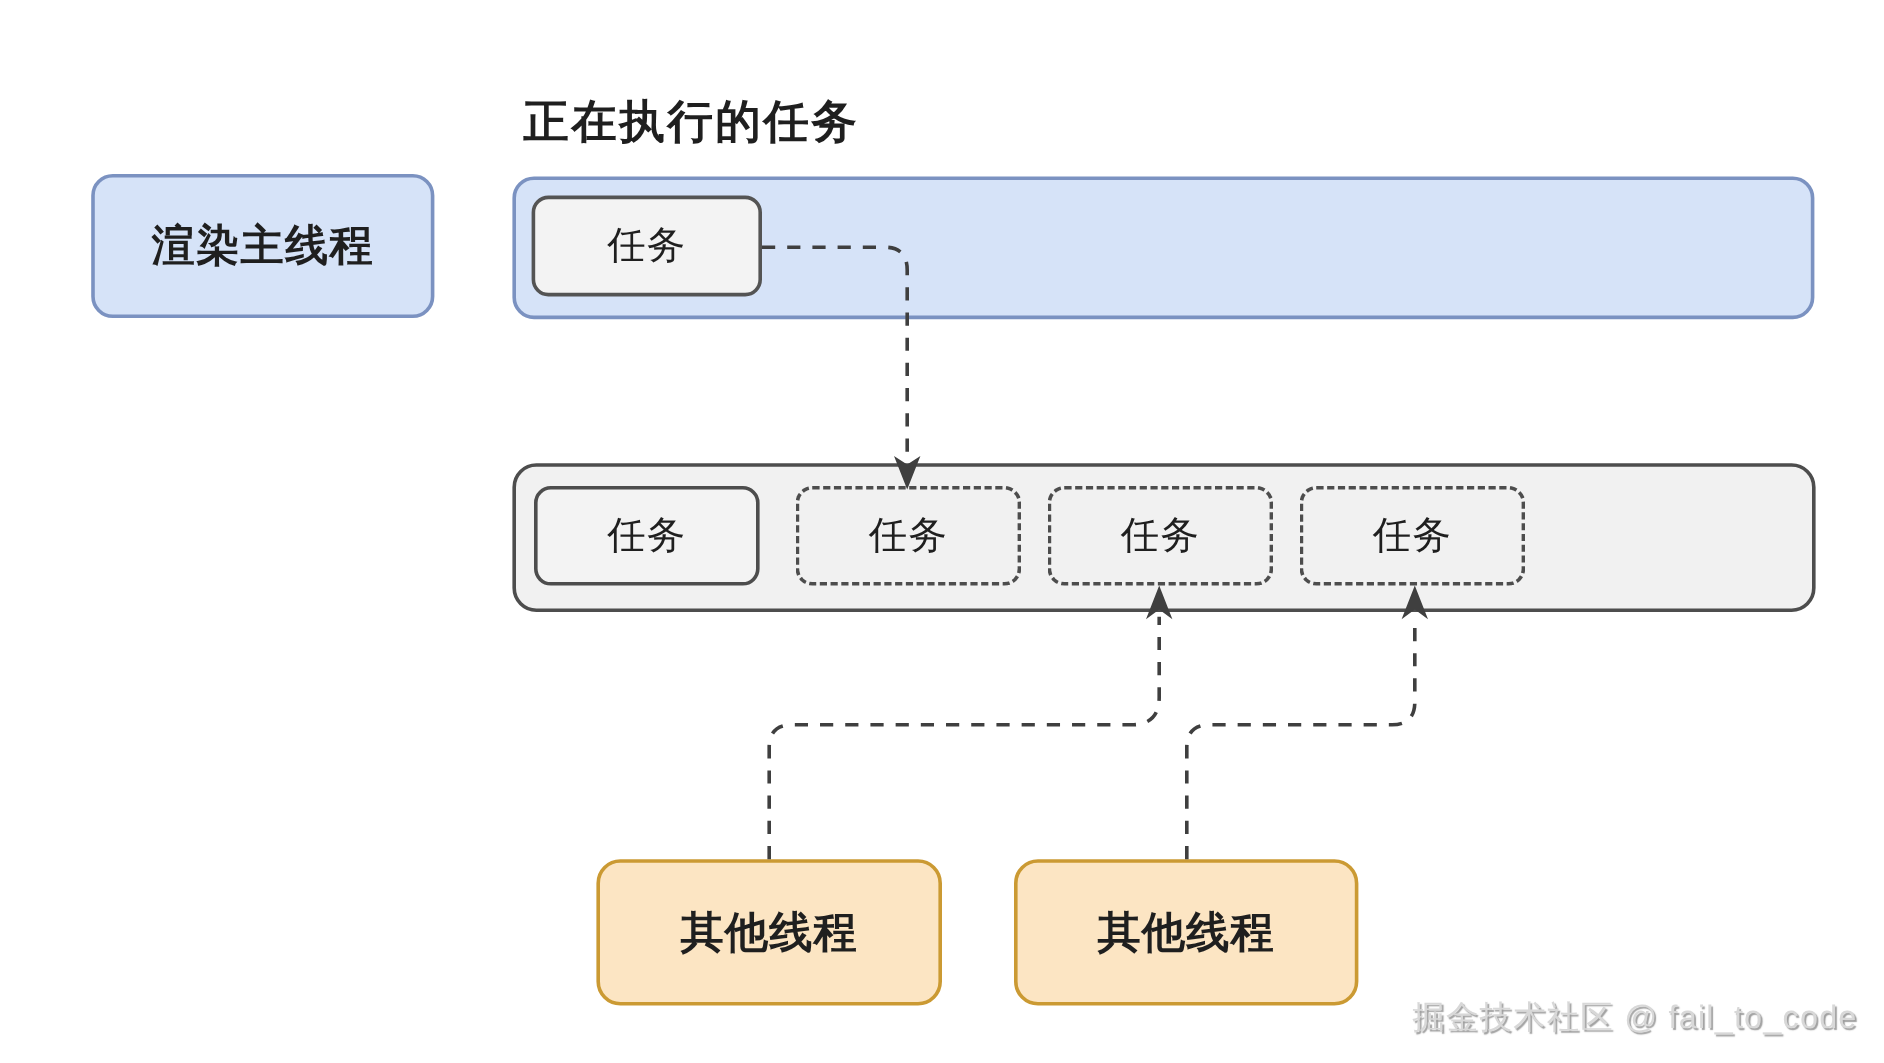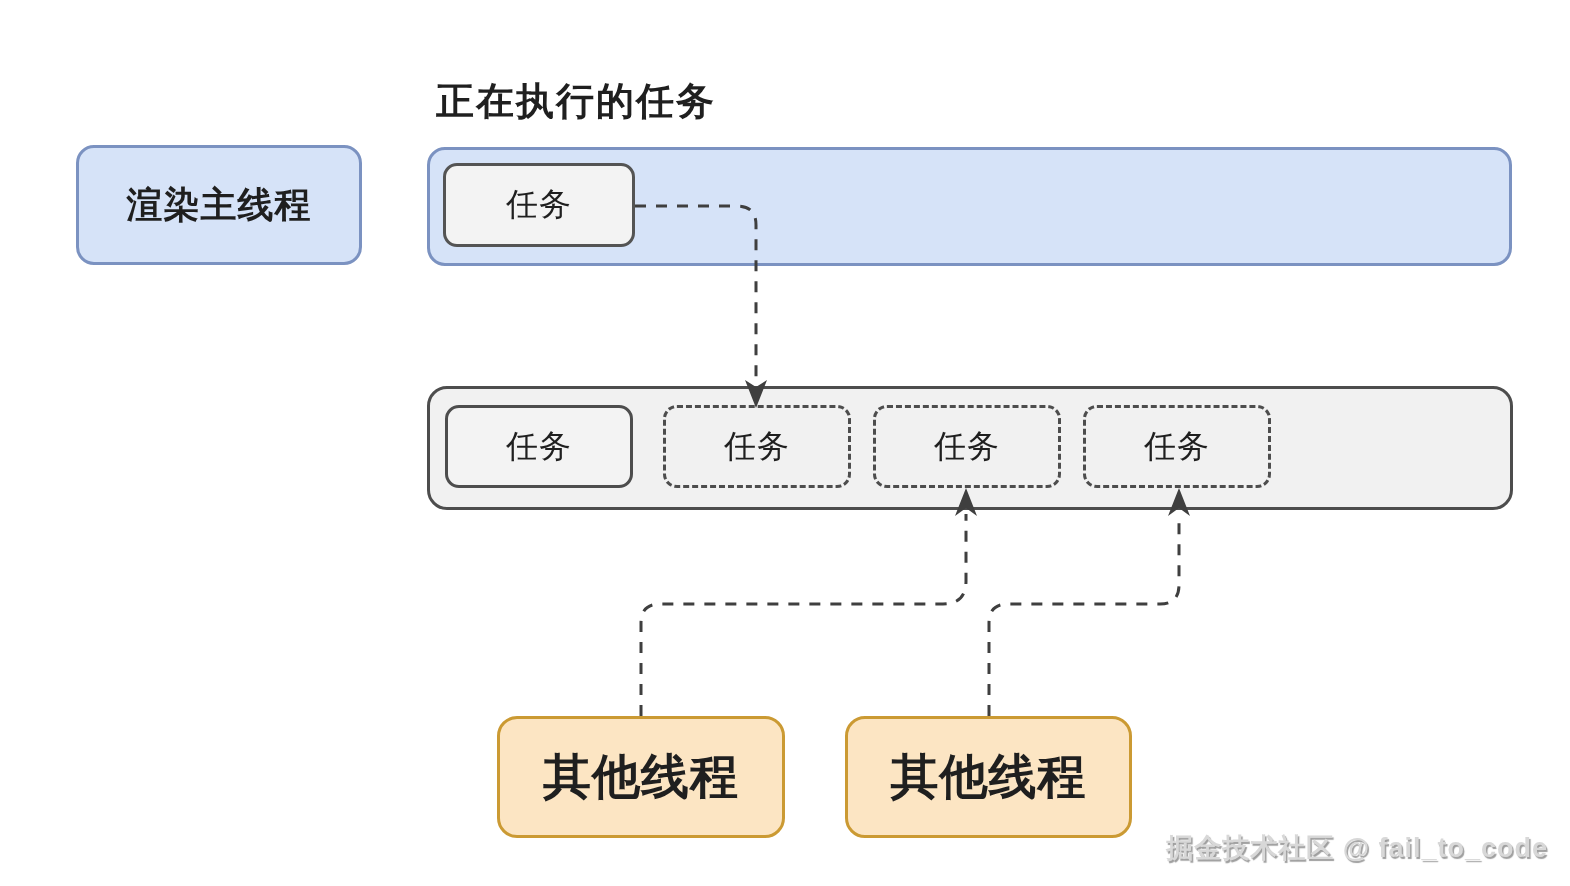--- a/index.html
+++ b/index.html
@@ -66,41 +66,41 @@
   .queue-label .en {
     font-family: "DejaVu Sans Mono", "Liberation Mono", monospace;
     font-size: 36px; font-weight: 700; letter-spacing: 1px;
   }
 
   
   .other-thread-box {
     top: 716px; height: 122px;
     background: #fce5c3; border: 3px solid #cb9a33; border-radius: 20px;
     display: flex; align-items: center; justify-content: center;
-    font-size: 48px; font-weight: 600; letter-spacing: 1px;
+    font-size: 36px; font-weight: 600; letter-spacing: 1px;
   }
   .other-thread-1 { left: 497px; width: 288px; }
   .other-thread-2 { left: 845px; width: 287px; }
 
   
   svg.connectors {
     position: absolute; left: 0; top: 0;
     width: 1570px; height: 886px;
     pointer-events: none;
   }
   svg.connectors path {
     fill: none; stroke: #3f3f3f; stroke-width: 3;
     stroke-dasharray: 11 10; stroke-linecap: butt;
   }
   svg.connectors polygon { fill: #3f3f3f; stroke: none; }
 
   
   .watermark {
     right: 22px; bottom: 20px;
-    font-size: 27px; font-weight: 700;
+    font-size: 27px; font-weight: 400;
     color: #d8d8d8;
     text-shadow: 1.5px 1.5px 1px #9e9e9e, -0.5px -0.5px 0 #ffffff;
     letter-spacing: 1px; white-space: nowrap;
   }
 </style>
 </head>
 <body>
 
 <div id="canvas">
 

